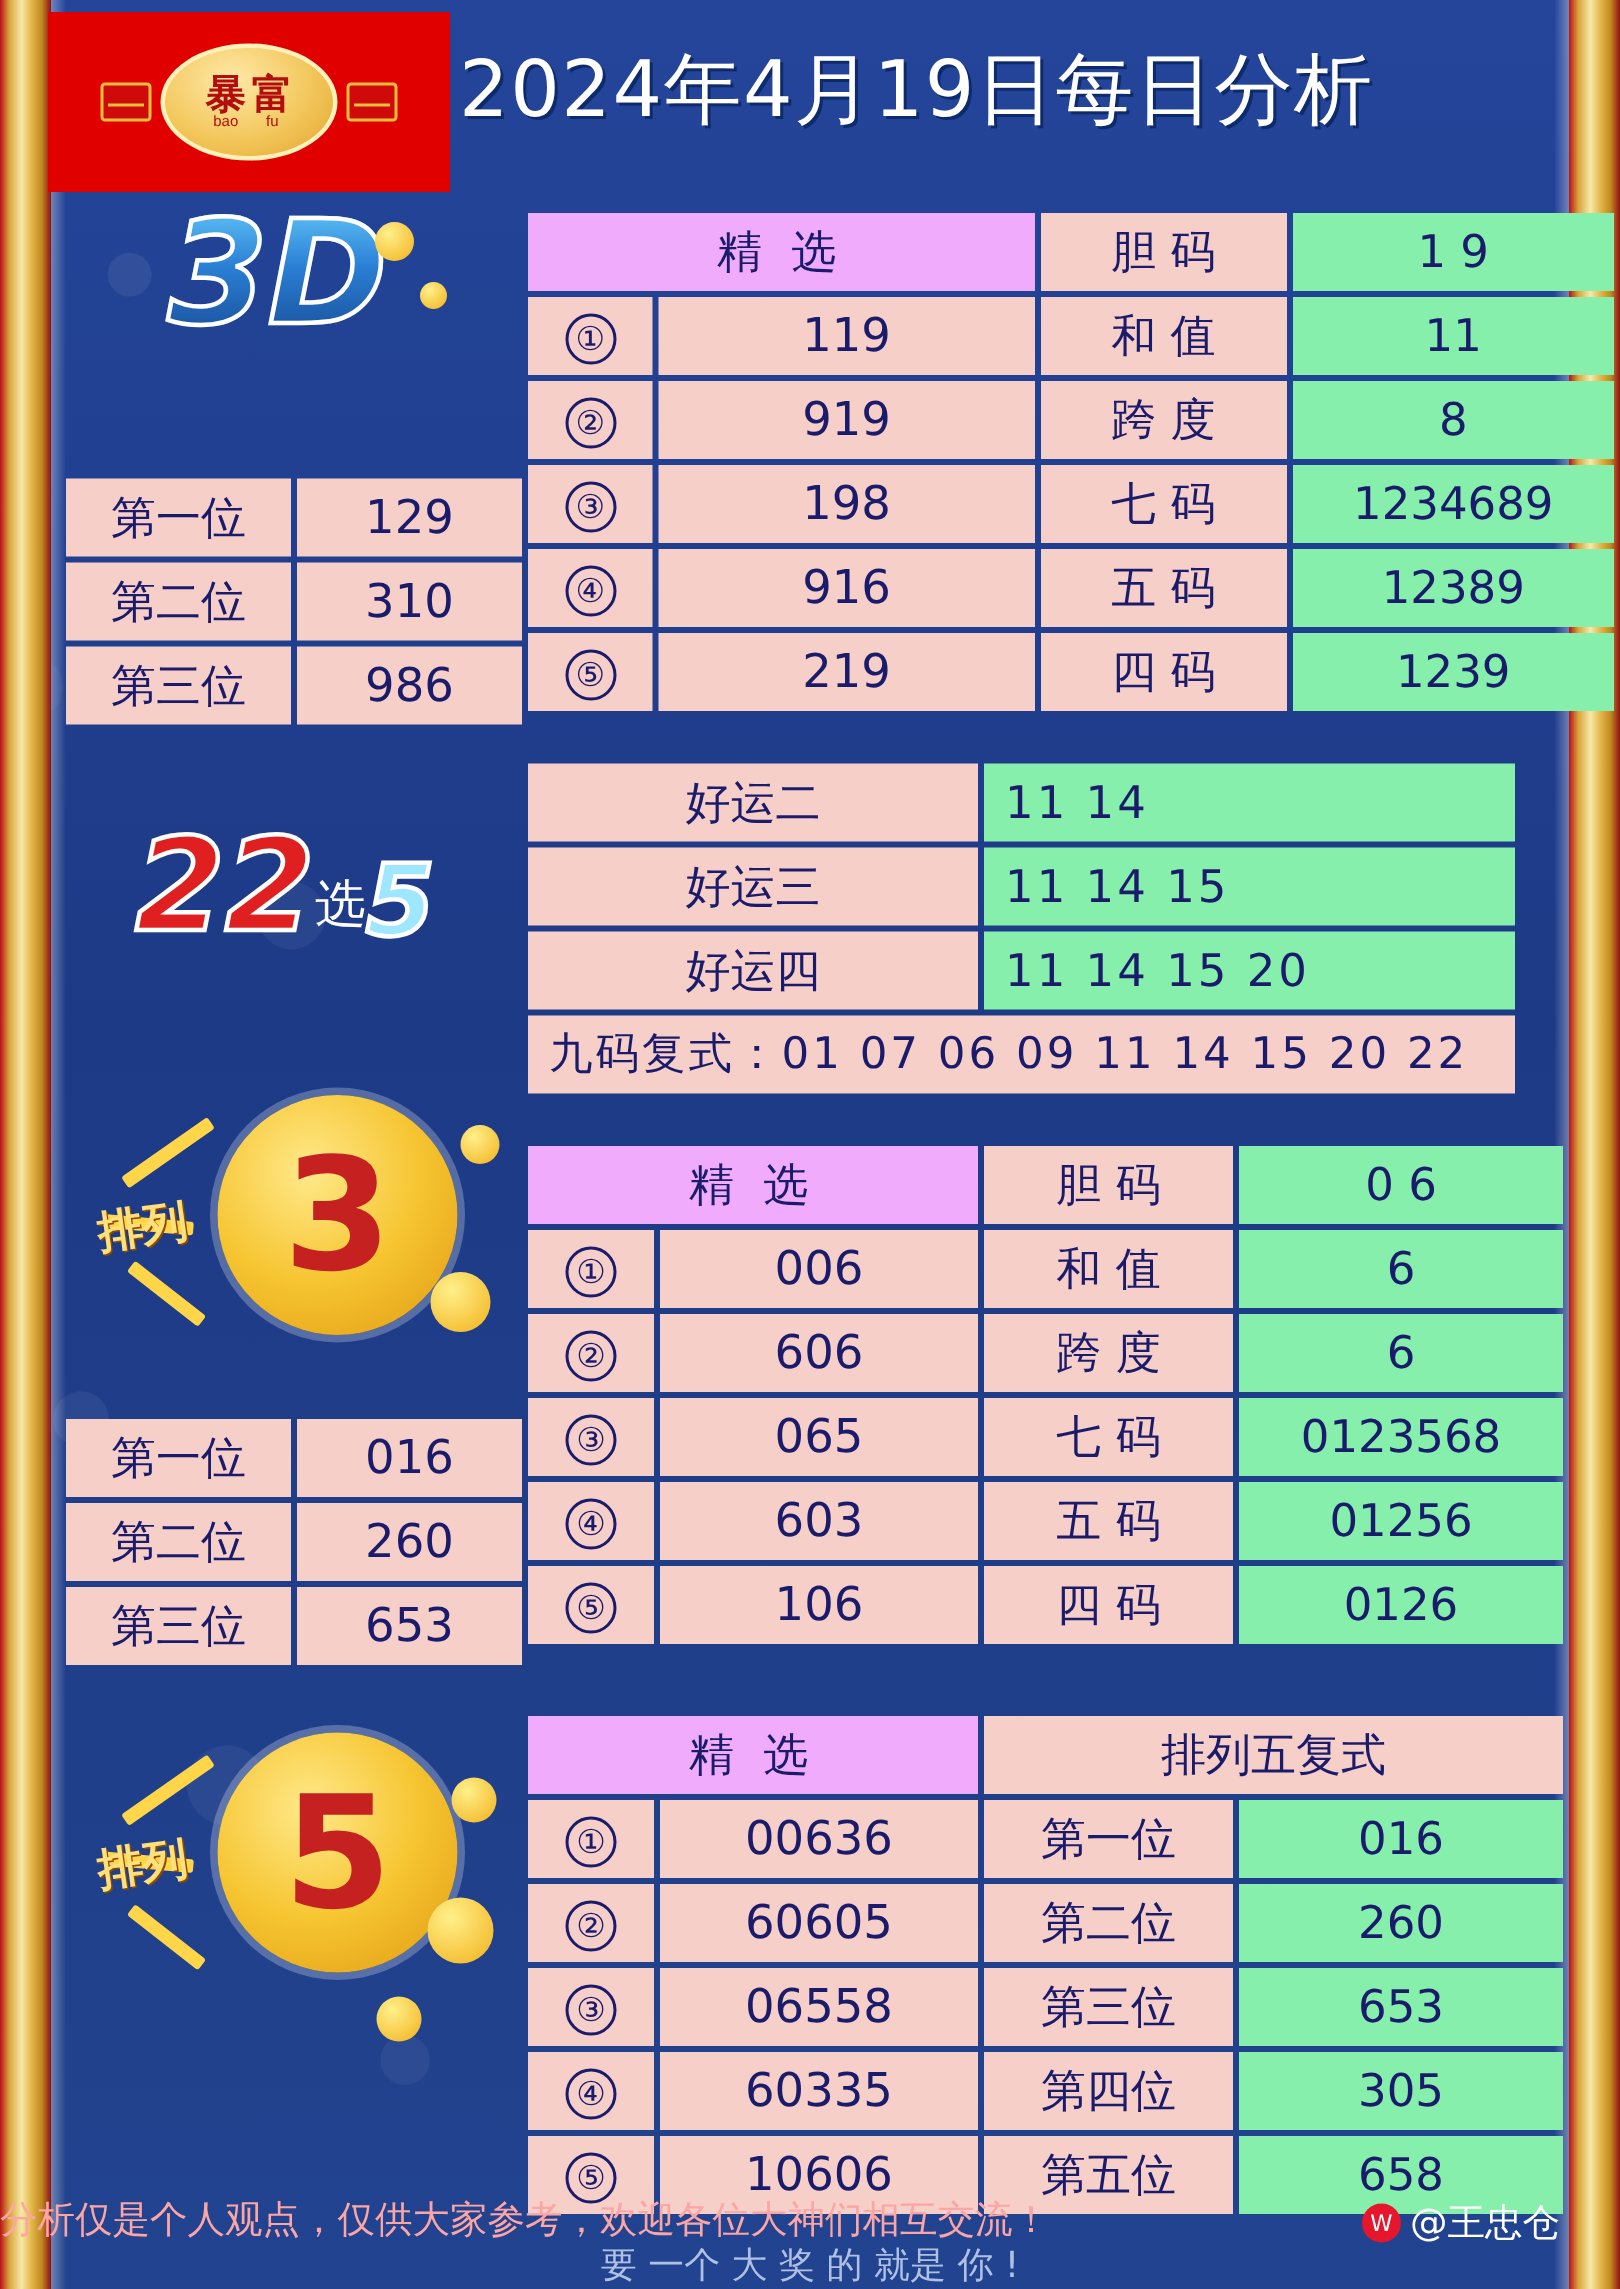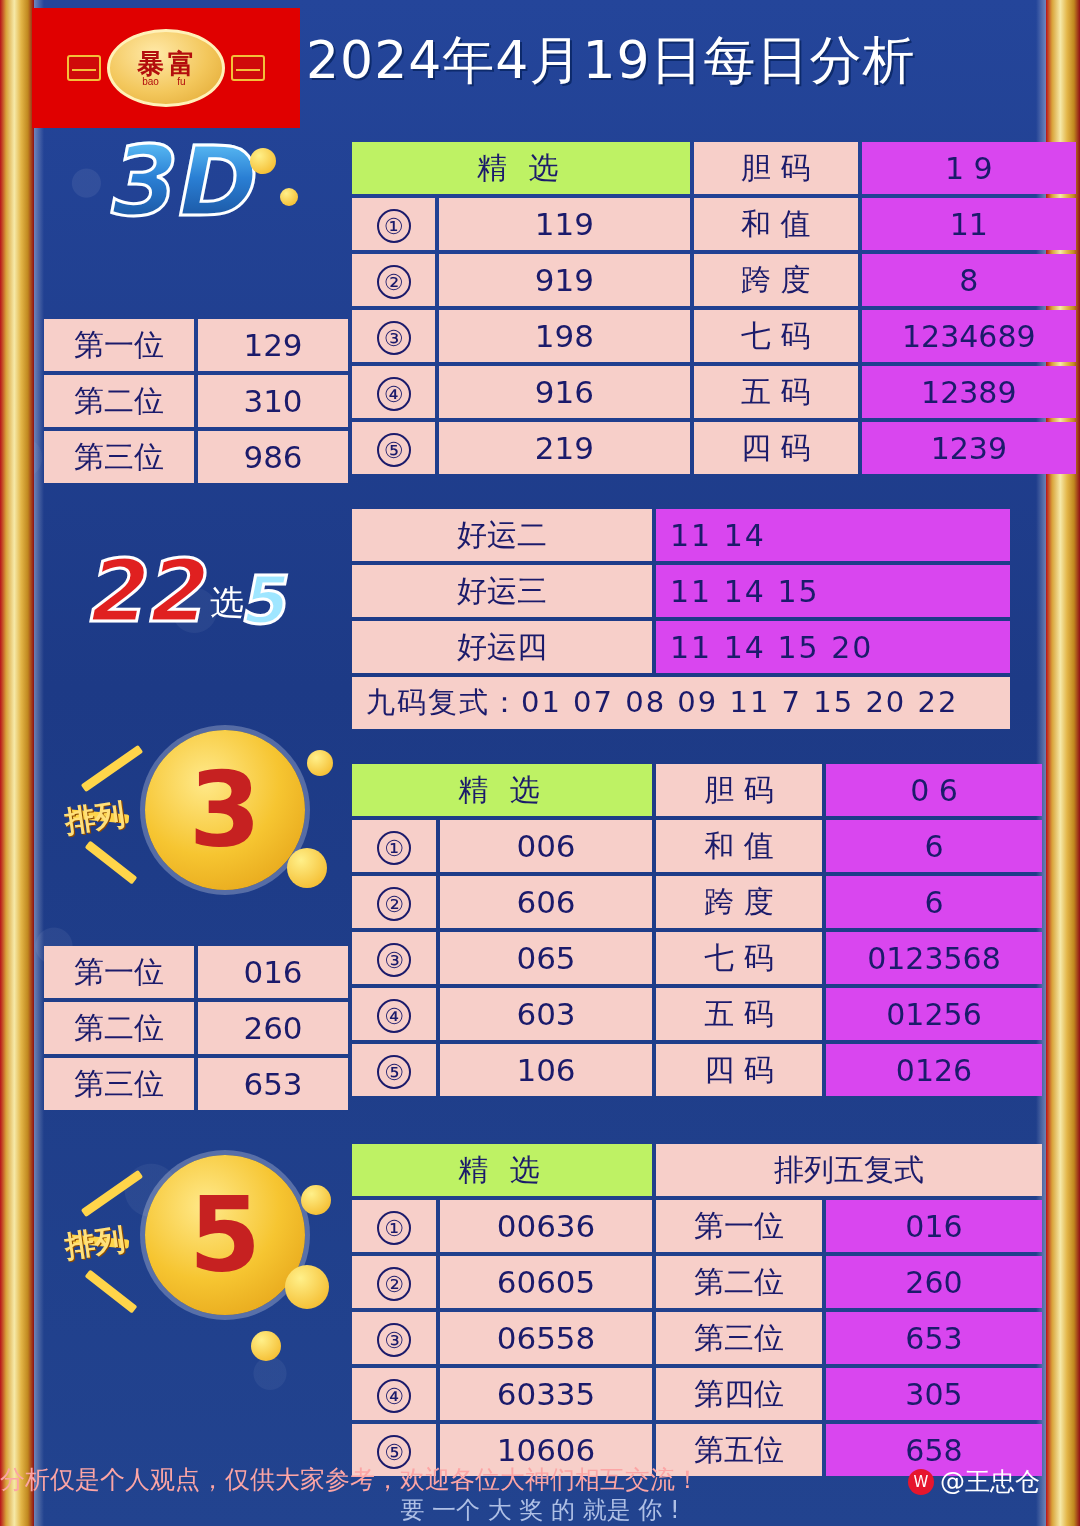--- a/index.html
+++ b/index.html
@@ -133,22 +133,22 @@
   .tbl td {
     background: #f7cfc9;
     color: #1b1b6b;
     text-align: center;
     font-size: 30px;
     font-family: "DejaVu Sans", sans-serif;
     height: 52px;
     padding: 0 6px;
     white-space: nowrap;
   }
-  .tbl td.lav { background: #d946ef; margin-top: 32px; }
-  .tbl td.hdr { background: #bef264; letter-spacing: 6px; }
+  .tbl td.lav { background: #86efac; margin-top: 32px; }
+  .tbl td.hdr { background: #f0abfc; letter-spacing: 6px; font-family: Liberation Serif, serif; }
   .circ {
     display:inline-block; width: 34px; height: 34px; line-height: 32px;
     border: 2px solid #1b1b6b; border-radius: 50%;
     font-size: 22px; text-align:center;
   }
   .tbl td.num { font-size: 31px; }
 
   
   #t-left-3d { left: 40px; top: 315px; }
   #t-left-3d td { width: 150px; }
@@ -318,21 +318,21 @@
     </tr>
     <tr>
       <td>好运三</td>
       <td class="lav wide9">11  14  15</td>
     </tr>
     <tr>
       <td>好运四</td>
       <td class="lav wide9">11  14  15  20</td>
     </tr>
     <tr>
-      <td colspan="2" class="wide9" style="font-size:29px"><span>九码复式：</span><span>01  07  08  09  11  7  15  20  22</span></td>
+      <td colspan="2" class="wide9" style="font-size:29px"><span>九码复式：</span><span>01  07  06  09  11  14  15  20  22</span></td>
     </tr>
   </tbody>
     </table>
 
   <table class="tbl" id="t-left-p3">
     <tbody>
         <tr>
       <td>第一位</td>
       <td class="num">016</td>
     </tr>

